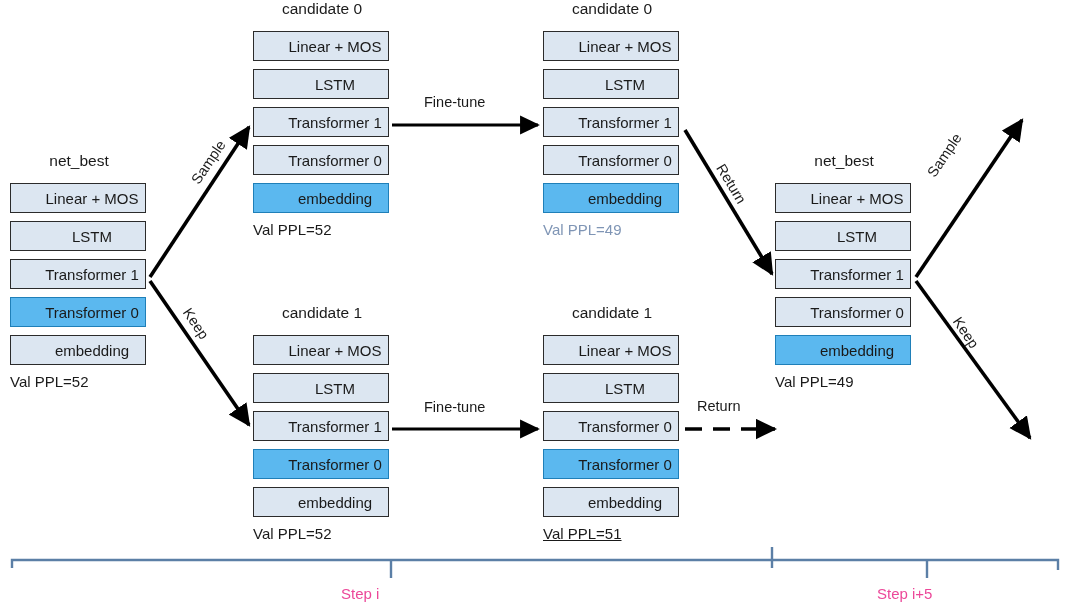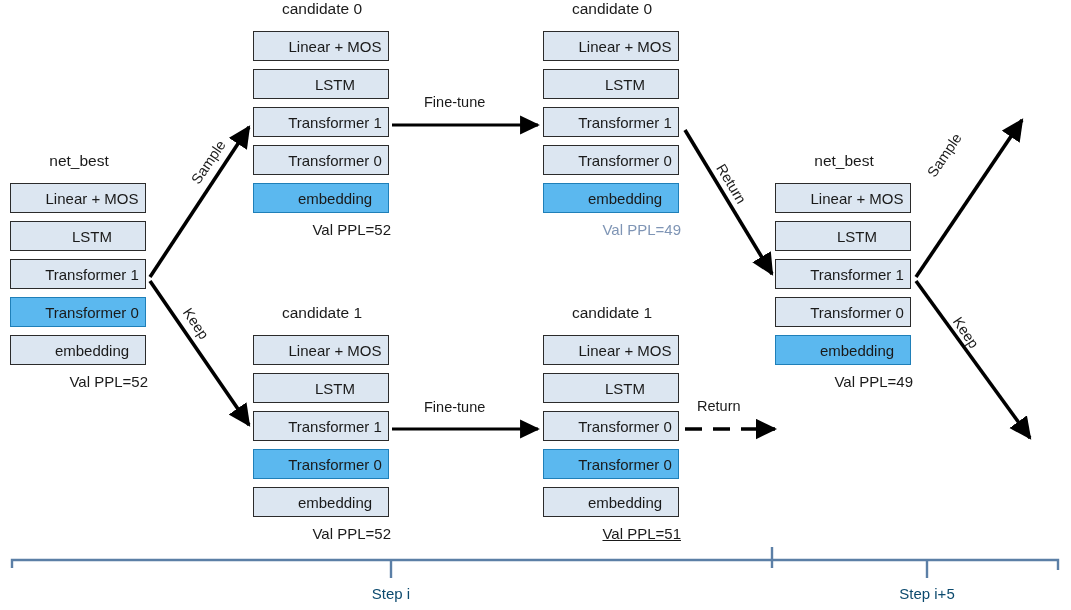--- a/index.html
+++ b/index.html
@@ -31,21 +31,21 @@
     width: 138px;
     text-align: center;
     font-size: 15.5px;
     color: #1a1a1a;
     white-space: nowrap;
     left: 0;
   }
   .stack-caption {
     position: absolute;
     width: 138px;
-    text-align: right;
+    text-align: left;
     font-size: 15px;
     color: #1a1a1a;
     white-space: nowrap;
     left: 0;
   }
   .stack-caption.muted { color: #7f95b5; }
   .layer {
     position: absolute;
     left: 0;
     width: 136px;
@@ -69,22 +69,22 @@
     position: absolute;
     font-size: 14.5px;
     color: #1a1a1a;
     white-space: nowrap;
     transform-origin: 0 0;
   }
   
   .step-label {
     position: absolute;
     font-size: 15px;
-    color: #0c4a6e;
-    text-align: center;
+    color: #ec4899;
+    text-align: left;
     white-space: nowrap;
   }
   svg { overflow: visible; }
 </style>
 </head>
 <body>
 
 <div id="canvas">
 
   <svg id="connectors" width="1071" height="610" viewBox="0 0 1071 610" style="position:absolute;left:0;top:0;">

